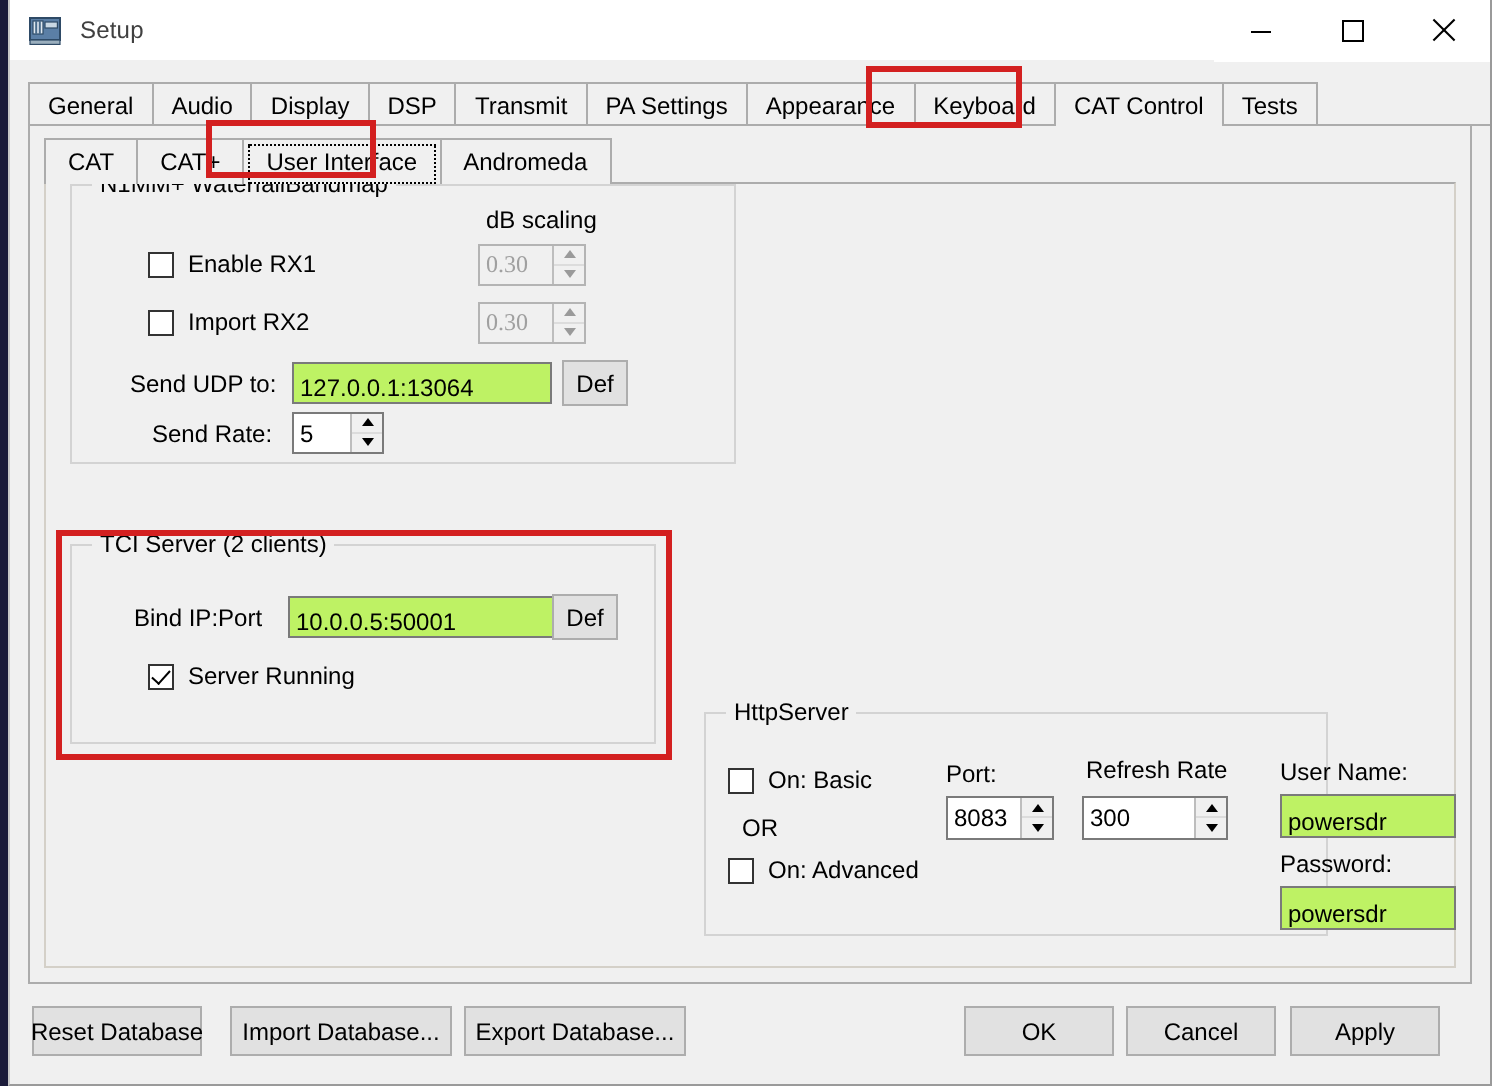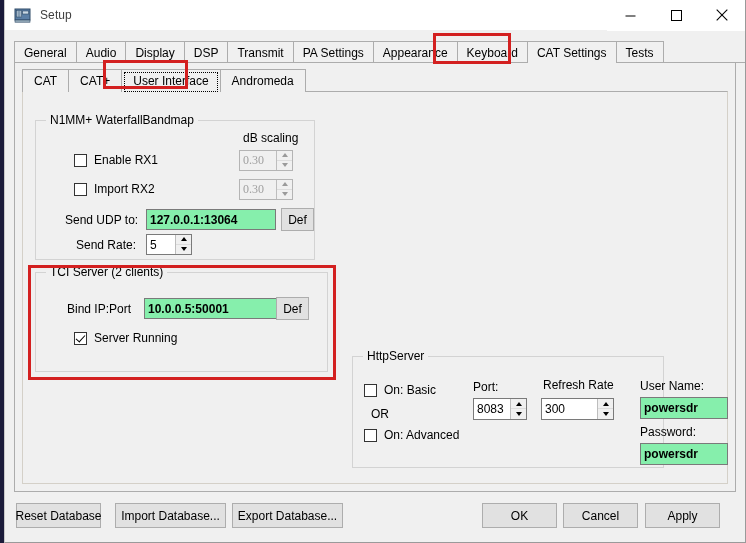--- a/index.html
+++ b/index.html
@@ -181,30 +181,29 @@
     left: 3px; top: 0px;
     width: 4px; height: 8px;
     border: solid #000;
     border-width: 0 1.6px 1.6px 0;
     transform: rotate(42deg);
   }
   .cb-label { font-size: 12px; color: #000; white-space: nowrap; }
 
   .textbox {
     position: absolute;
-    background: #86efac;
+    background: #bef264;
     border: 1px solid #7a7a7a;
     font-size: 12px;
     color: #000;
     padding: 0 3px;
     display: flex;
-    align-items: center;
+    align-items: flex-end;
     font-family: "Liberation Sans", sans-serif;
     cursor: text;
-    font-weight: bold;
   }
 
   .spin {
     position: absolute;
     background: #fff;
     border: 1px solid #7a7a7a;
     display: flex;
     align-items: stretch;
   }
   .spin.dis { background: #f0f0f0; border-color: #b4b4b4; }
@@ -345,21 +344,21 @@
     <div class="tab">
         <span>PA Settings</span>
       </div>
     <div class="tab">
         <span>Appearance</span>
       </div>
     <div class="tab">
         <span>Keyboard</span>
       </div>
     <div class="tab active">
-        <span>CAT Settings</span>
+        <span>CAT Control</span>
       </div>
     <div class="tab">
         <span>Tests</span>
       </div>
   </div>
 
   <div id="inner-panel">
 
     <div id="tabstrip-inner">
       <div class="tab-inner">
@@ -372,21 +371,21 @@
           <span class="focus-dots"></span>
           <span>User Interface</span>
         </div>
       <div class="tab-inner">
           <span>Andromeda</span>
         </div>
     </div>
 
     <div id="inner-content">
 
-      <div class="groupbox" style="left:12px; top:28px; width:280px; height:140px;">
+      <div class="groupbox" style="left:12px; top:0; width:333px; height:140px;">
         <span class="gb-title">N1MM+ WaterfallBandmap</span>
 
         <span class="lbl" style="left:207px; top:10px;">dB scaling</span>
 
         <div class="cb-row" style="left:38px; top:32px;">
           <span class="cbox"></span>
           <span class="cb-label">Enable RX1</span>
         </div>
         <div class="spin dis" style="left:203px; top:29px; width:54px; height:21px;">
           <span class="sv">0.30</span>

